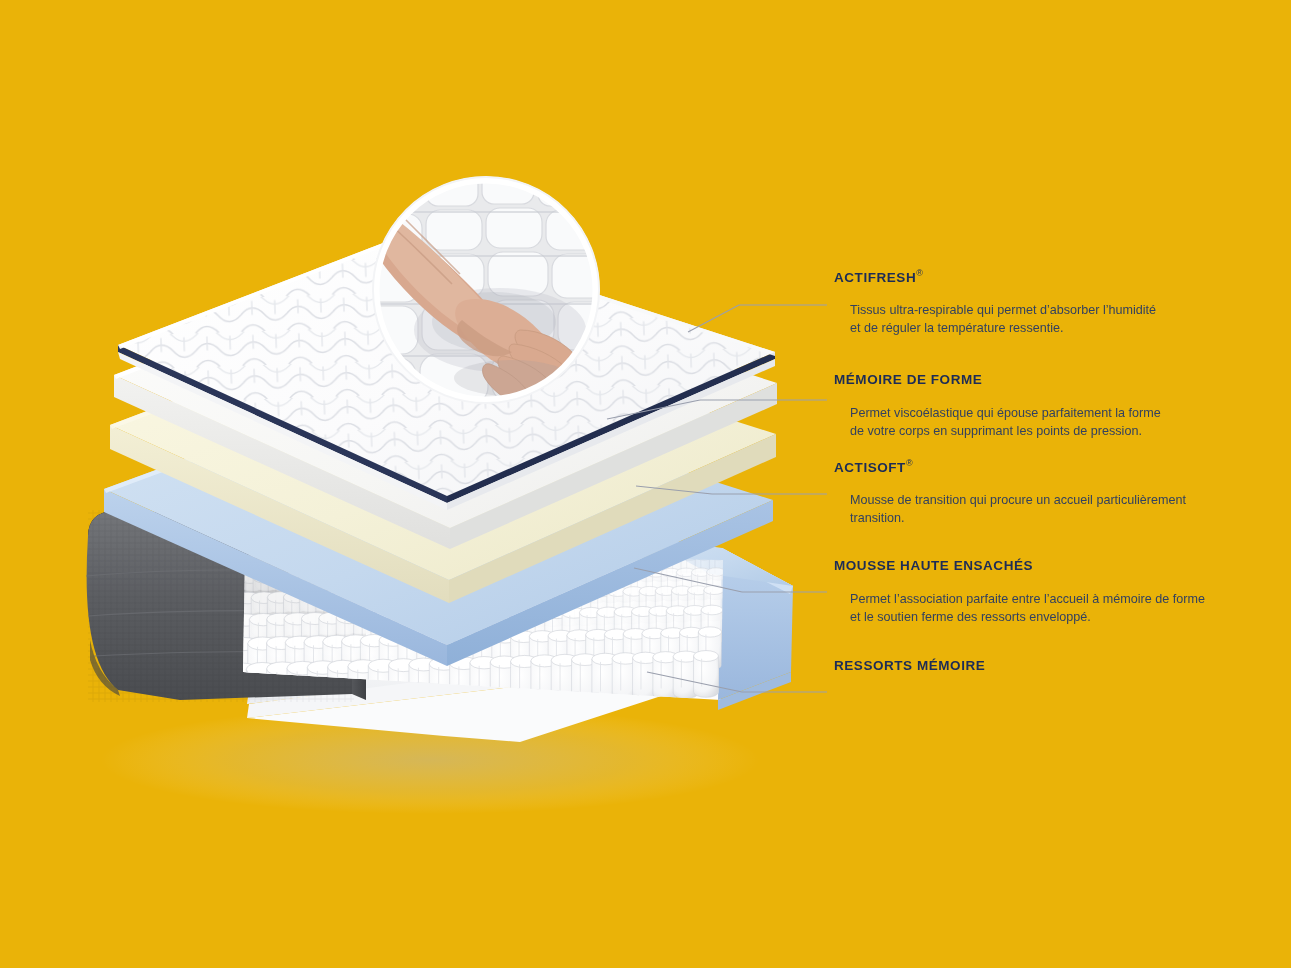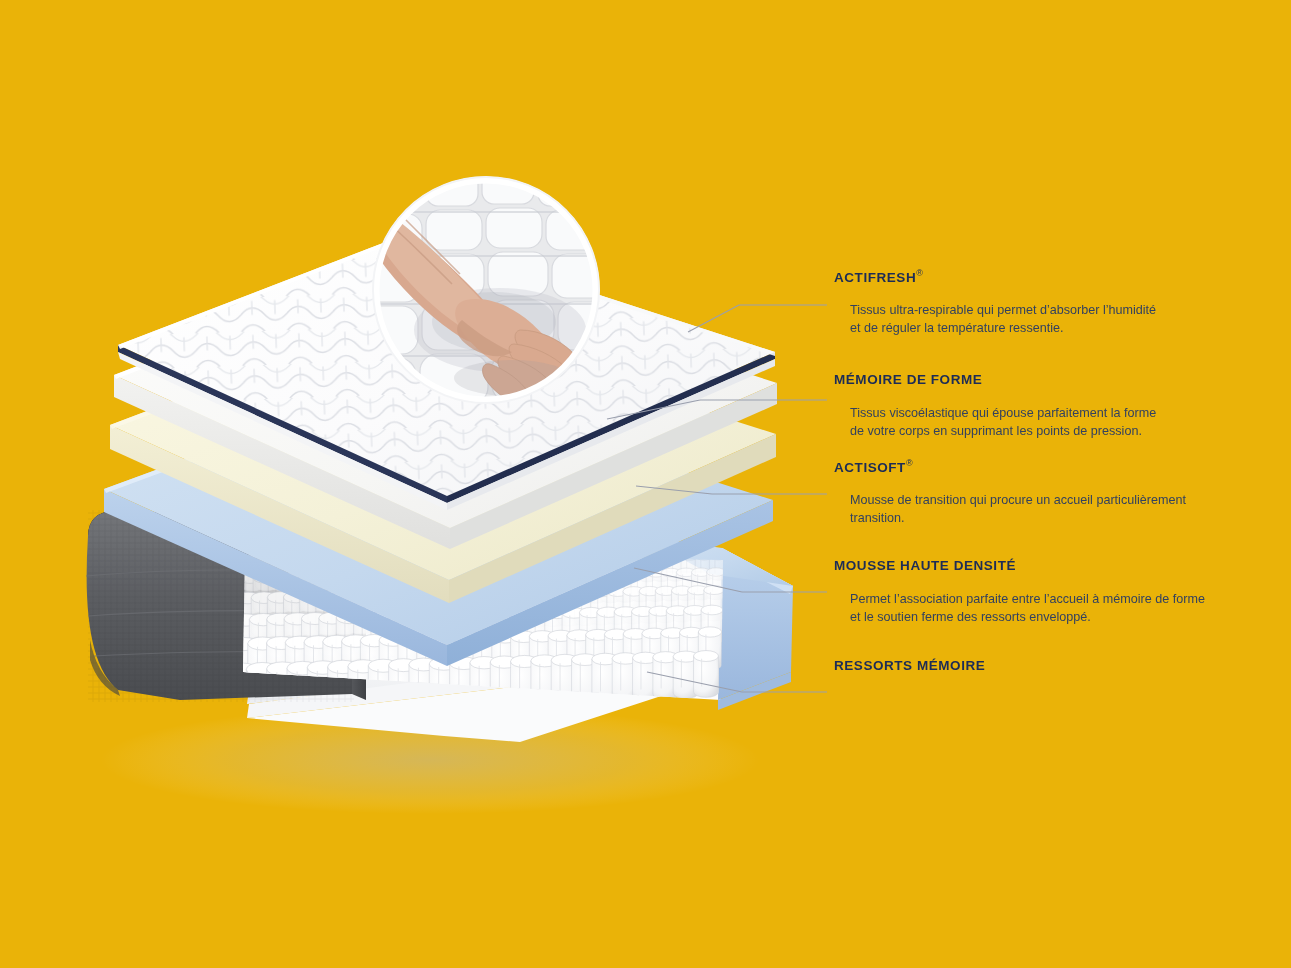--- a/index.html
+++ b/index.html
@@ -957,38 +957,38 @@
         <span>Tissus ultra-respirable qui permet d’absorber l’humidité</span>
         <span>et de réguler la température ressentie.</span>
       </p>
     </div>
 
     <div class="callout" style="top:372px">
       <div class="callout-title">
         <span>MÉMOIRE DE FORME</span>
       </div>
       <p class="callout-body">
-        <span>Tissus viscoélastique qui épouse parfaitement la forme</span>
+        <span>Permet viscoélastique qui épouse parfaitement la forme</span>
         <span>de votre corps en supprimant les points de pression.</span>
       </p>
     </div>
 
     <div class="callout" style="top:458px">
       <div class="callout-title">
         <span>ACTISOFT</span><span class="reg">®</span>
       </div>
       <p class="callout-body">
         <span>Mousse de transition qui procure un accueil particulièrement</span>
         <span>transition.</span>
       </p>
     </div>
 
     <div class="callout" style="top:558px">
       <div class="callout-title">
-        <span>MOUSSE HAUTE DENSITÉ</span>
+        <span>MOUSSE HAUTE ENSACHÉS</span>
       </div>
       <p class="callout-body">
         <span>Permet l’association parfaite entre l’accueil à mémoire de forme</span>
         <span>et le soutien ferme des ressorts enveloppé.</span>
       </p>
     </div>
 
     <div class="callout" style="top:658px">
       <div class="callout-title">
         <span>RESSORTS MÉMOIRE</span>

